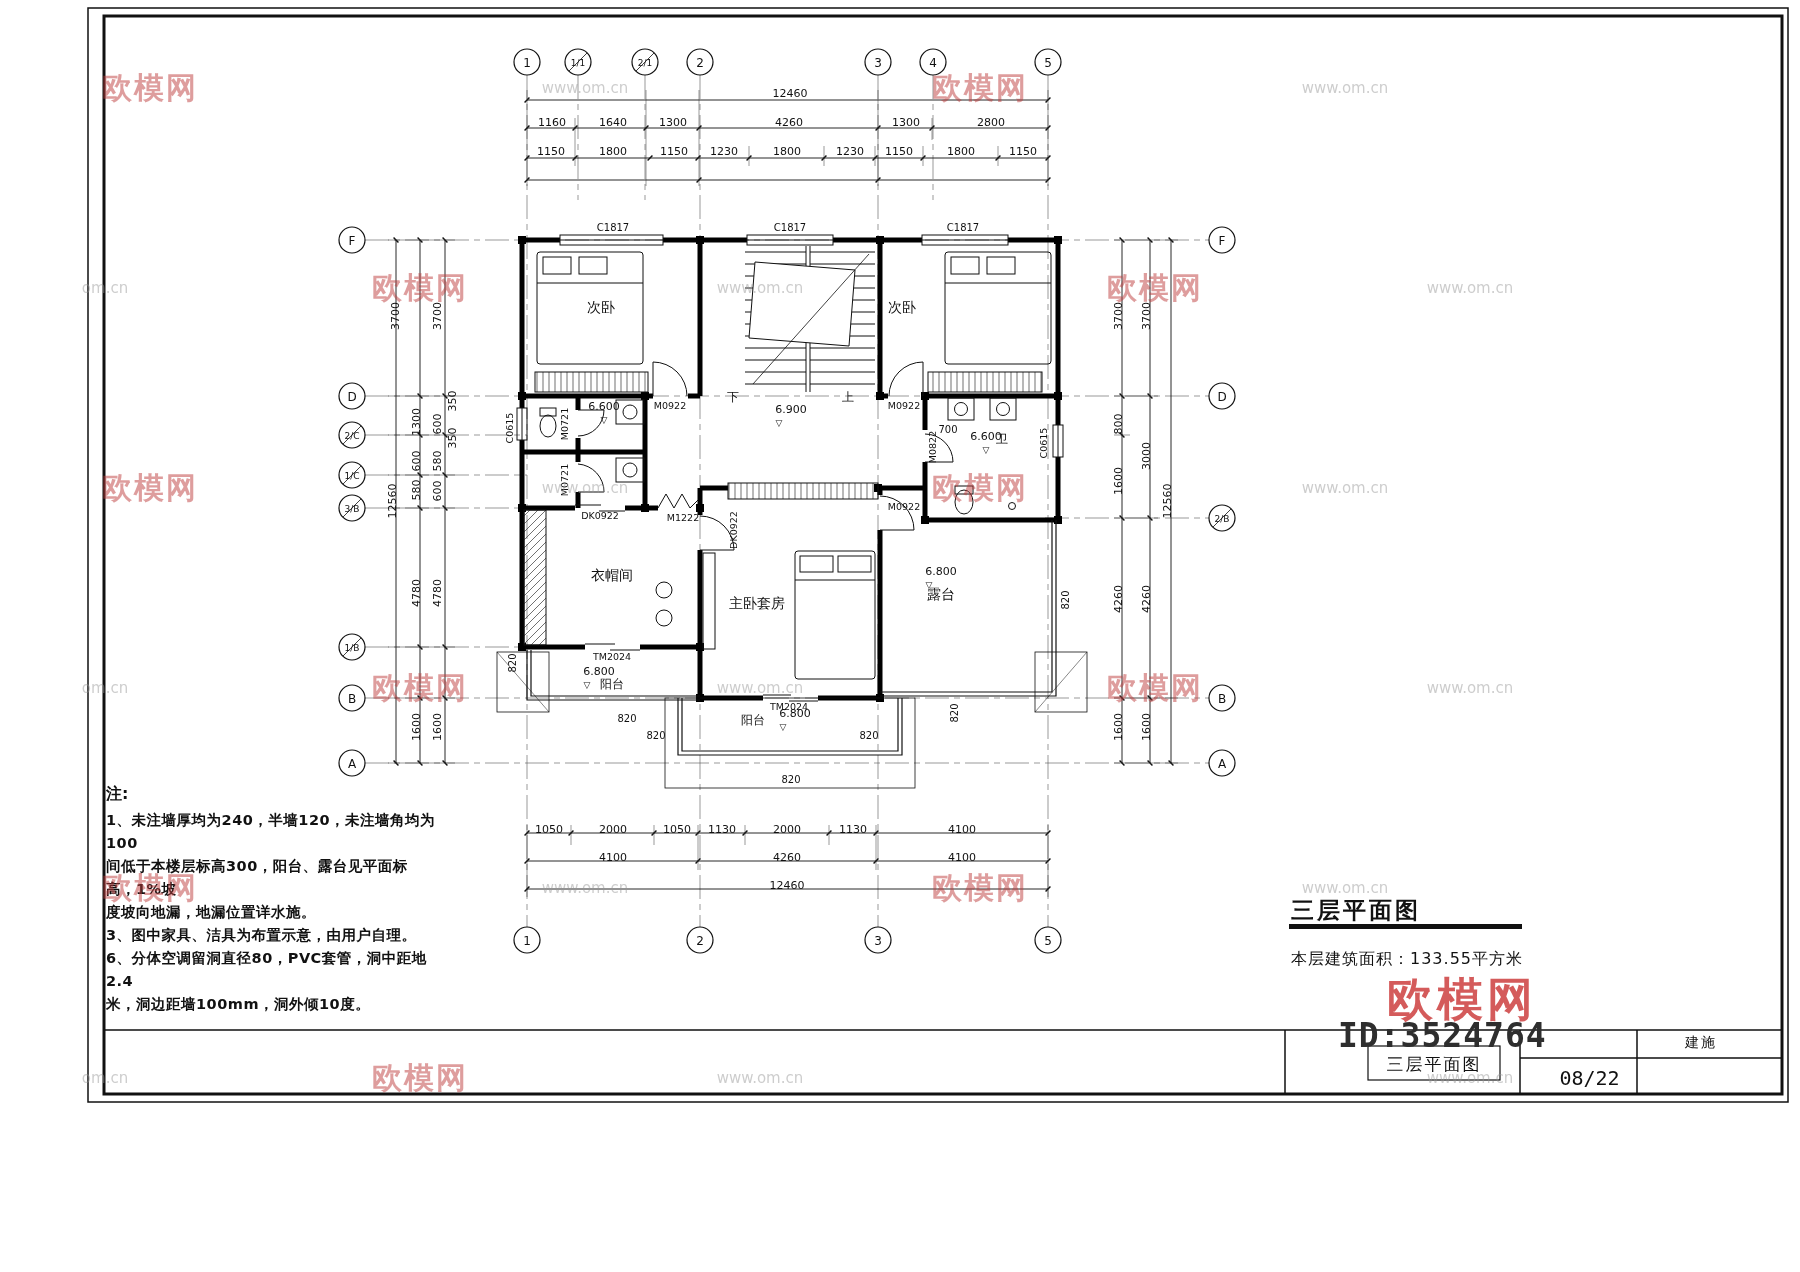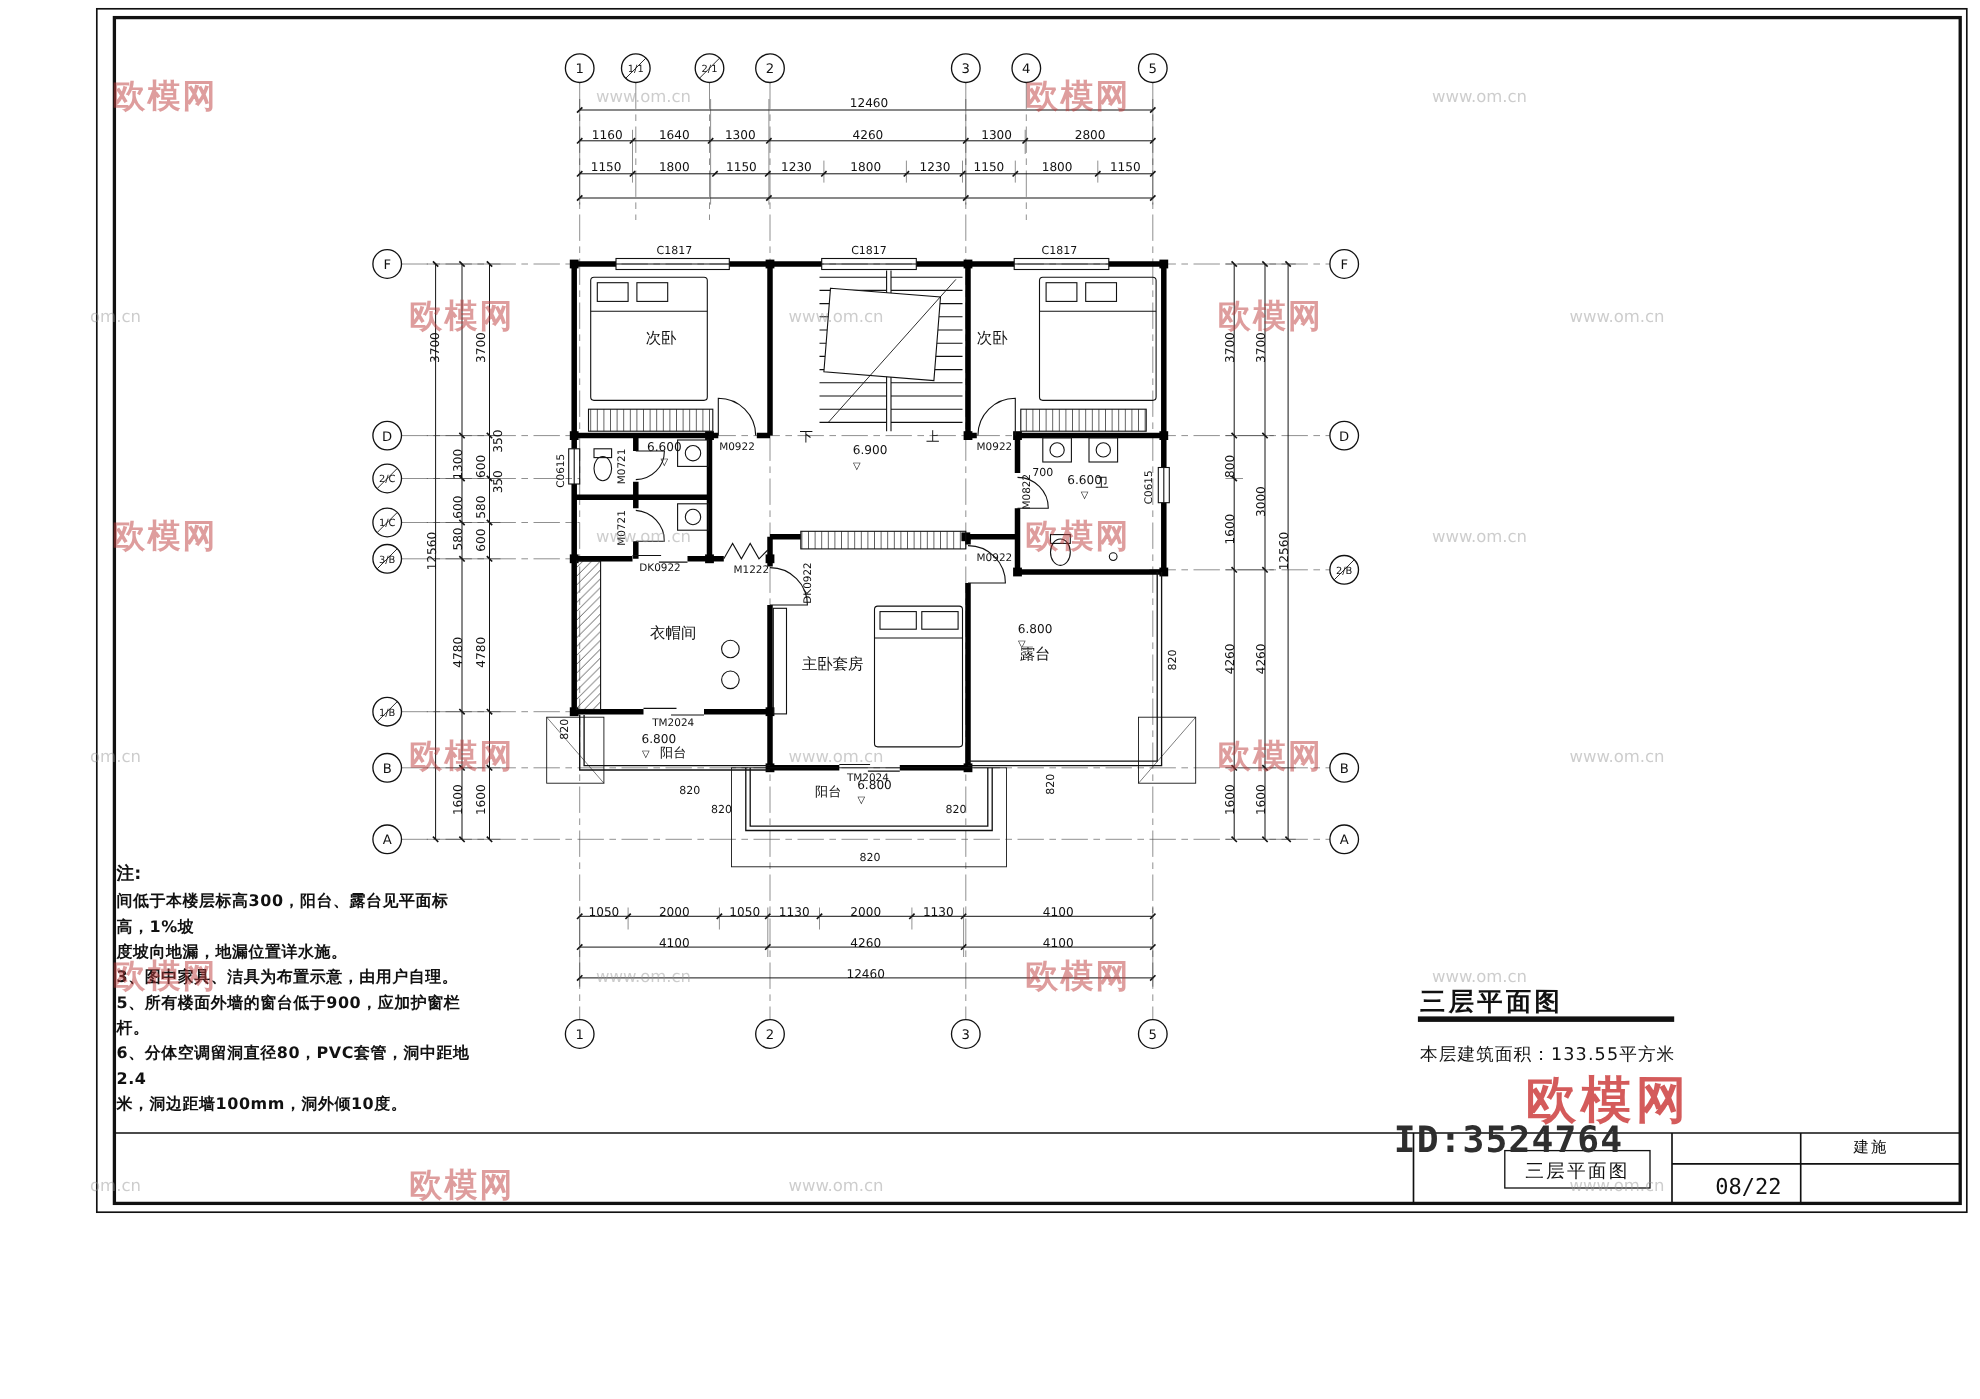--- a/index.html
+++ b/index.html
@@ -7,21 +7,21 @@
          font-family:"DejaVu Sans",sans-serif;color:#111;}
   .sheet svg{position:absolute;left:0;top:0;font-family:"DejaVu Sans",sans-serif;}
   .abs{position:absolute;white-space:nowrap;}
   .wm{position:absolute;transform:translate(-50%,-50%);white-space:nowrap;pointer-events:none;z-index:5;}
   .wm-r{color:rgba(190,60,60,.5);font-size:30px;font-weight:bold;letter-spacing:2px;}
   .wm-g{color:rgba(150,150,150,.48);font-size:15px;}
   .wm-R{color:rgba(200,45,45,.78);font-size:46px;font-weight:bold;letter-spacing:4px;}
   .big-title{left:1291px;top:895px;font-size:23px;font-weight:bold;letter-spacing:3px;}
   .title-bar{left:1289px;top:924px;width:233px;height:5px;background:#111;position:absolute;}
   .area-note{left:1291px;top:949px;font-size:16px;letter-spacing:1px;}
-  .id-text{left:1267px;top:1016px;font-size:33px;font-weight:bold;color:#2e2e2e;
+  .id-text{left:1338px;top:1016px;font-size:33px;font-weight:bold;color:#2e2e2e;
            font-family:"DejaVu Sans Mono",monospace;letter-spacing:1px;z-index:6;}
   .footer-name{left:1368px;top:1053px;width:132px;text-align:center;font-size:17px;letter-spacing:2px;}
   .stamp{left:1620px;top:1034px;width:162px;text-align:center;font-size:14px;letter-spacing:2px;}
   .page-no{left:1520px;top:1066px;width:139px;text-align:center;font-size:20px;
            font-family:"DejaVu Sans Mono",monospace;}
   .notes{left:106px;top:784px;width:330px;position:absolute;}
   .notes-header{font-size:16px;font-weight:bold;margin-bottom:4px;}
   .note-line{font-size:14.5px;font-weight:600;line-height:23px;letter-spacing:.5px;}
 </style>
 </head>
@@ -392,24 +392,24 @@
       <div class="wm wm-g" style="left: 105px; top: 1078px;">om.cn</div>
       <div class="wm wm-r" style="left: 420px; top: 1078px;">欧模网</div>
       <div class="wm wm-g" style="left: 760px; top: 1078px;">www.om.cn</div>
       <div class="wm wm-g" style="left: 1470px; top: 1078px;">www.om.cn</div>
       <div class="wm wm-R" style="left: 1462px; top: 1000px;">欧模网</div>
     </div>
 
   <div class="notes">
     <div class="notes-header">注:</div>
     <div id="notes-lines">
+        <div class="note-line">1、未注墙厚均为240，半墙120，未注墙角均为100</div>
         <div class="note-line">间低于本楼层标高300，阳台、露台见平面标高，1%坡</div>
         <div class="note-line">度坡向地漏，地漏位置详水施。</div>
         <div class="note-line">3、图中家具、洁具为布置示意，由用户自理。</div>
-        <div class="note-line">5、所有楼面外墙的窗台低于900，应加护窗栏杆。</div>
         <div class="note-line">6、分体空调留洞直径80，PVC套管，洞中距地2.4</div>
         <div class="note-line">米，洞边距墙100mm，洞外倾10度。</div>
       </div>
   </div>
 
   <div class="abs big-title">三层平面图</div>
   <div class="title-bar"></div>
   <div class="abs area-note">本层建筑面积：133.55平方米</div>
   <div class="abs id-text">ID:3524764</div>
   <div class="abs footer-name">三层平面图</div>

